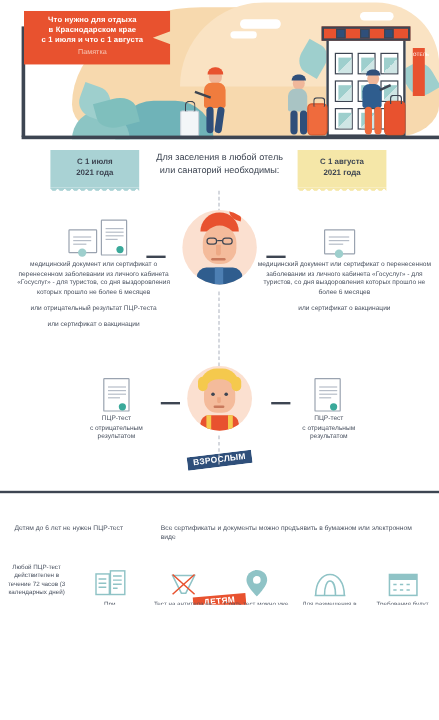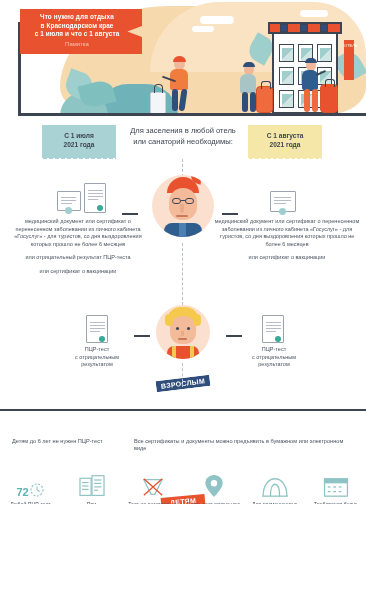--- a/index.html
+++ b/index.html
@@ -332,29 +332,20 @@
   </div>
 
   <div class="divider" style="top:409px;"></div>
 
   <div class="note" style="left:12px;top:438px;width:120px;">Детям до 6 лет не нужен ПЦР-тест</div>
   <div class="note" style="left:134px;top:438px;width:222px;">Все сертификаты и документы можно предъявить в бумажном или электронном виде</div>
 
   <div class="cards">
 
     <div class="card">
-      <div class="card-ico">
-        <div style="position:relative;display:flex;align-items:flex-end;">
-          <span class="ico-num">72</span>
-          <svg width="16" height="16" viewBox="0 0 20 20">
-            <circle cx="10" cy="10" r="7.5" class="ico-teal" stroke-dasharray="2.5 2"></circle>
-            <path d="M10 6 L10 10 L13 11.5" class="ico-teal" stroke-linecap="round"></path>
-          </svg>
-        </div>
-      </div>
       <div class="card-txt">Любой ПЦР-тест действителен в течение 72 часов (3 календарных дней)</div>
     </div>
 
     <div class="card">
       <div class="card-ico">
         <svg width="26" height="24" viewBox="0 0 30 28">
           <rect x="1" y="5" width="13" height="20" class="ico-teal"></rect>
           <line x1="3.5" y1="10" x2="11" y2="10" class="ico-teal"></line>
           <line x1="3.5" y1="14" x2="11" y2="14" class="ico-teal"></line>
           <line x1="3.5" y1="18" x2="11" y2="18" class="ico-teal"></line>

